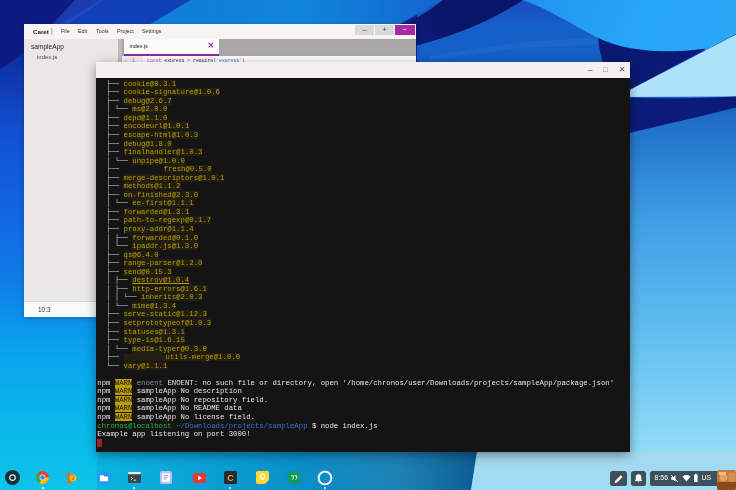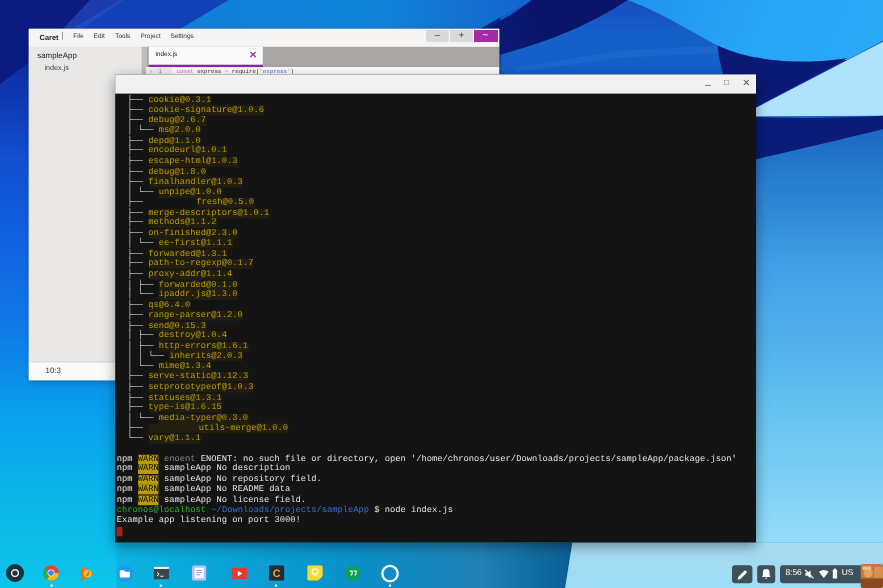--- a/index.html
+++ b/index.html
@@ -159,21 +159,21 @@
 <span style="color:#cfcfcf;">  ├── </span><span style="color:#bb9b06;background:rgba(110,92,0,0.16);">on-finished@2.3.0</span>
 <span style="color:#cfcfcf;">  │ └── </span><span style="color:#bb9b06;background:rgba(110,92,0,0.16);">ee-first@1.1.1</span>
 <span style="color:#cfcfcf;">  ├── </span><span style="color:#bb9b06;background:rgba(110,92,0,0.16);">forwarded@1.3.1</span>
 <span style="color:#cfcfcf;">  ├── </span><span style="color:#bb9b06;background:rgba(110,92,0,0.16);">path-to-regexp@0.1.7</span>
 <span style="color:#cfcfcf;">  ├── </span><span style="color:#bb9b06;background:rgba(110,92,0,0.16);">proxy-addr@1.1.4</span>
 <span style="color:#cfcfcf;">  │ ├── </span><span style="color:#bb9b06;background:rgba(110,92,0,0.16);">forwarded@0.1.0</span>
 <span style="color:#cfcfcf;">  │ └── </span><span style="color:#bb9b06;background:rgba(110,92,0,0.16);">ipaddr.js@1.3.0</span>
 <span style="color:#cfcfcf;">  ├── </span><span style="color:#bb9b06;background:rgba(110,92,0,0.16);">qs@6.4.0</span>
 <span style="color:#cfcfcf;">  ├── </span><span style="color:#bb9b06;background:rgba(110,92,0,0.16);">range-parser@1.2.0</span>
 <span style="color:#cfcfcf;">  ├── </span><span style="color:#bb9b06;background:rgba(110,92,0,0.16);">send@0.15.3</span>
-<span style="color:#cfcfcf;">  │ ├── </span><span style="color:#bb9b06;background:rgba(110,92,0,0.16);">destroy@1.0.4</span>
+<span style="color:#cfcfcf;">  │ ├── </span><span style="color:#bb9b06;background:rgba(110,92,0,0.16);text-decoration:underline;">destroy@1.0.4</span>
 <span style="color:#cfcfcf;">  │ ├── </span><span style="color:#bb9b06;background:rgba(110,92,0,0.16);">http-errors@1.6.1</span>
 <span style="color:#cfcfcf;">  │ │ └── </span><span style="color:#bb9b06;background:rgba(110,92,0,0.16);">inherits@2.0.3</span>
 <span style="color:#cfcfcf;">  │ └── </span><span style="color:#bb9b06;background:rgba(110,92,0,0.16);">mime@1.3.4</span>
 <span style="color:#cfcfcf;">  ├── </span><span style="color:#bb9b06;background:rgba(110,92,0,0.16);font-family:Liberation Mono, monospace;">serve-static@1.12.3</span>
 <span style="color:#cfcfcf;">  ├── </span><span style="color:#bb9b06;background:rgba(110,92,0,0.16);">setprototypeof@1.0.3</span>
 <span style="color:#cfcfcf;">  ├── </span><span style="color:#bb9b06;background:rgba(110,92,0,0.16);">statuses@1.3.1</span>
 <span style="color:#cfcfcf;">  ├── </span><span style="color:#bb9b06;background:rgba(110,92,0,0.16);">type-is@1.6.15</span>
 <span style="color:#cfcfcf;">  │ └── </span><span style="color:#bb9b06;background:rgba(110,92,0,0.16);">media-typer@0.3.0</span>
 <span style="color:#cfcfcf;">  ├── </span><span style="color:#bb9b06;background:rgba(110,92,0,0.16);padding-left:42px;">utils-merge@1.0.0</span>
 <span style="color:#cfcfcf;">  └── </span><span style="color:#bb9b06;background:rgba(110,92,0,0.16);">vary@1.1.1</span>

